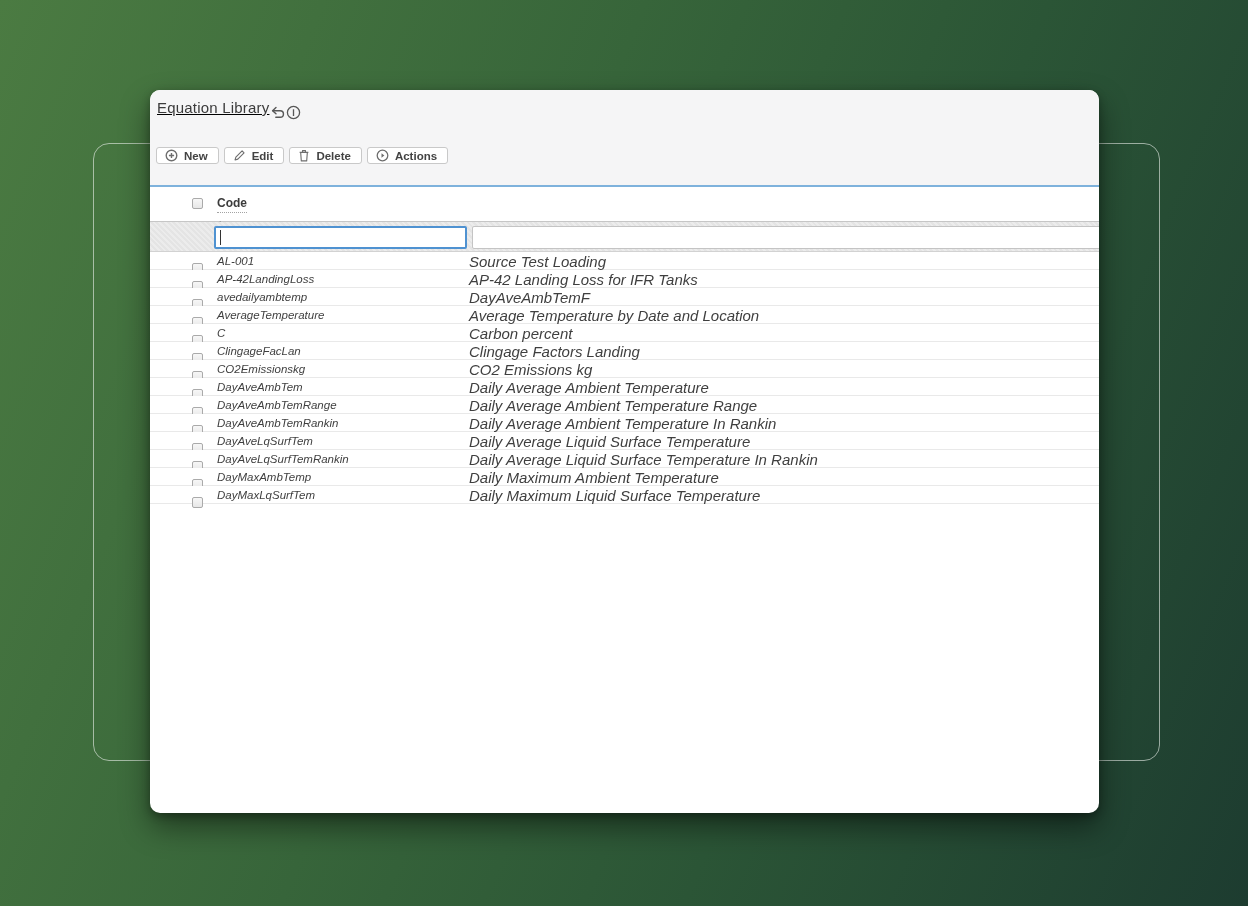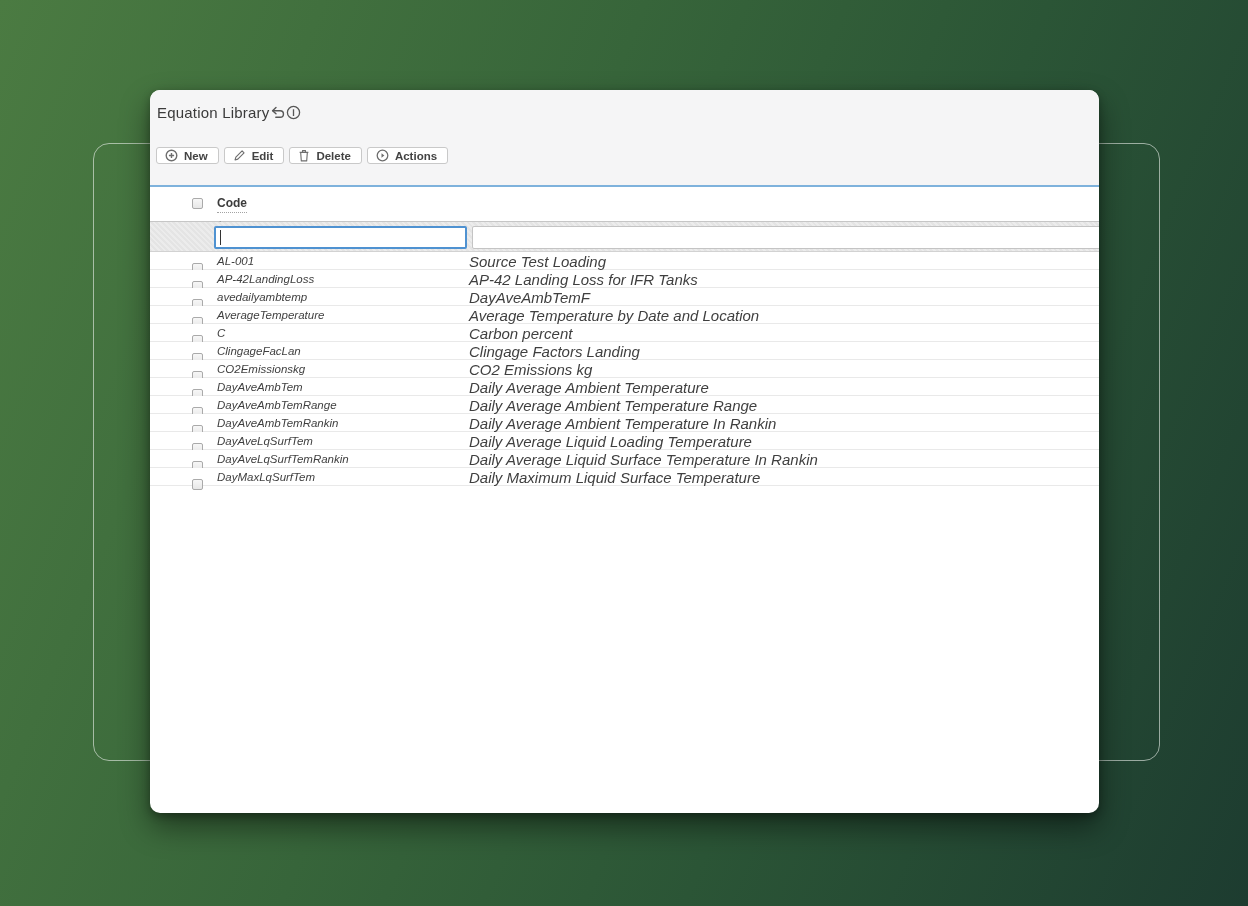--- a/index.html
+++ b/index.html
@@ -21,21 +21,21 @@
     position:absolute; left:150px; top:90px; width:949px; height:723px;
     background:#ffffff; border-radius:10px; overflow:hidden;
     box-shadow:0 14px 30px rgba(0,0,0,0.45), 0 3px 8px rgba(0,0,0,0.3);
   }
 
   .titlebar {
     position:absolute; left:0; top:0; right:0; height:95px; background:#f5f5f6;
   }
   .title-row {
     position:absolute; left:7px; top:9px; height:26px;
-    display:flex; align-items:center; 
+    display:flex; text-decoration:underline;
   }
   .page-title { font-size:15px; color:#3b3b3b; letter-spacing:0.2px; }
   .icon-btn { display:inline-flex; align-items:center; justify-content:center; cursor:pointer; }
 
   .toolbar { position:absolute; left:6px; top:57px; display:flex; gap:5px; }
   .tbtn {
     height:17px; padding:0 10px 0 8px; background:#ffffff;
     border:1px solid #c9c9c9; border-radius:3px;
     display:inline-flex; align-items:center; gap:6px;
     font-size:11.5px; font-weight:600; color:#434343; cursor:pointer;
@@ -242,29 +242,34 @@
 
   <div class="grid-row">
     <span class="cell-check checkbox"></span>
     <span class="cell-code">DayAveAmbTemRankin</span>
     <span class="cell-desc">Daily Average Ambient Temperature In Rankin</span>
   </div>
 
   <div class="grid-row">
     <span class="cell-check checkbox"></span>
     <span class="cell-code">DayAveLqSurfTem</span>
-    <span class="cell-desc">Daily Average Liquid Loading Temperature</span>
+    <span class="cell-desc">Daily Average Liquid Surface Temperature</span>
   </div>
 
   <div class="grid-row">
     <span class="cell-check checkbox"></span>
     <span class="cell-code">DayAveLqSurfTemRankin</span>
     <span class="cell-desc">Daily Average Liquid Surface Temperature In Rankin</span>
   </div>
 
+  <div class="grid-row">
+    <span class="cell-check checkbox"></span>
+    <span class="cell-code">DayMaxAmbTemp</span>
+    <span class="cell-desc">Daily Maximum Ambient Temperature</span>
+  </div>
 
   <div class="grid-row">
     <span class="cell-check checkbox"></span>
     <span class="cell-code">DayMaxLqSurfTem</span>
     <span class="cell-desc">Daily Maximum Liquid Surface Temperature</span>
   </div>
 
 </div>
 
 </div>

